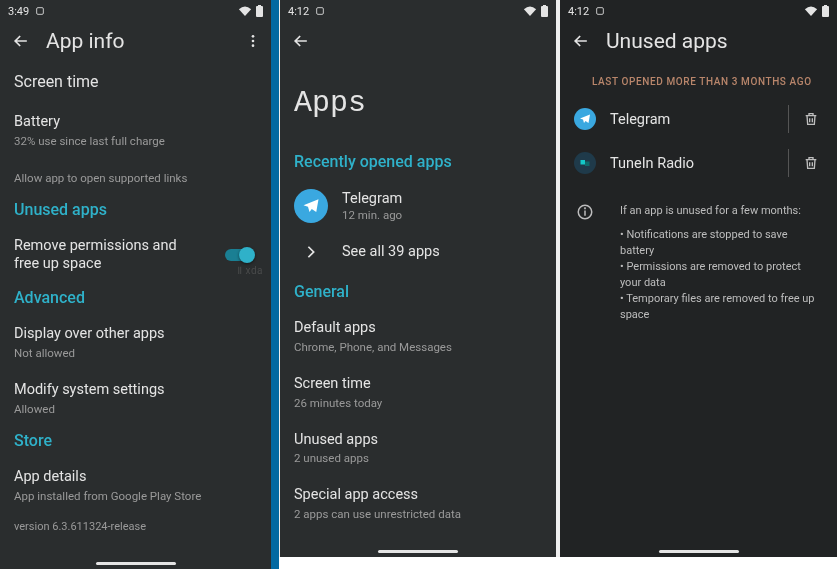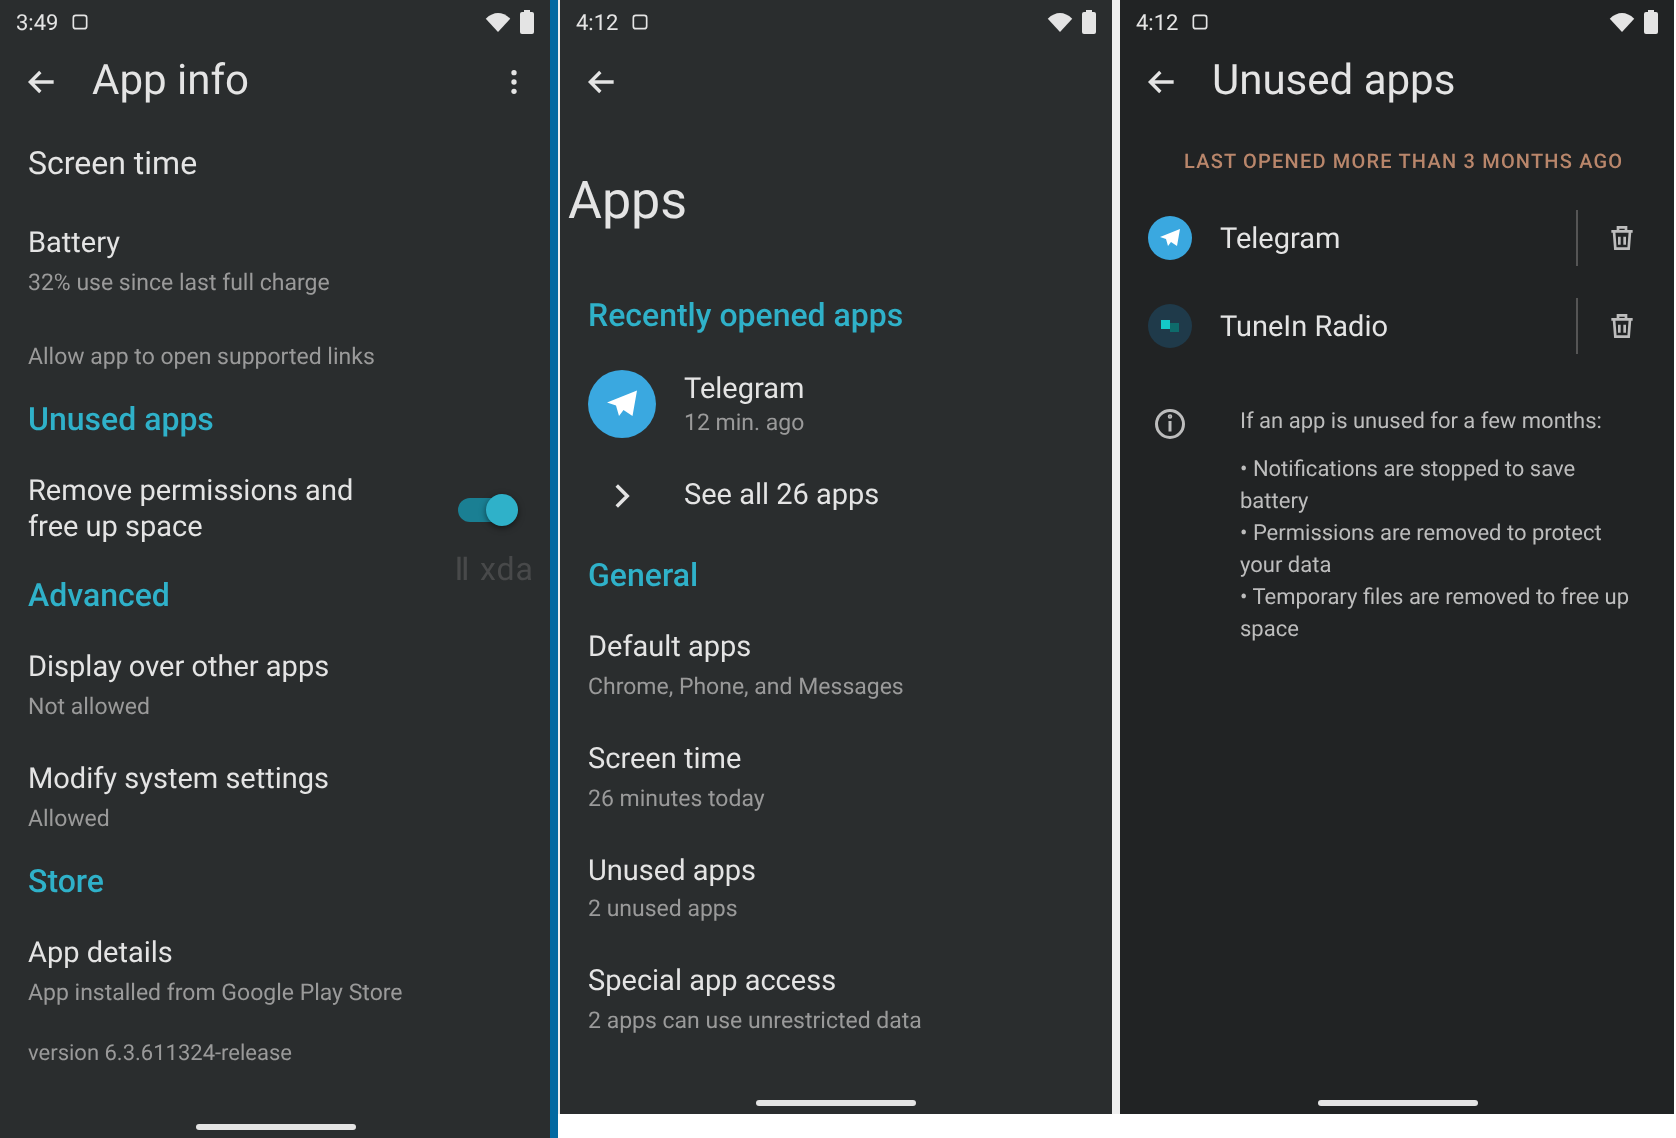--- a/index.html
+++ b/index.html
@@ -9,46 +9,46 @@
     width: 838px; height: 569px; overflow: hidden;
     display: flex;
   }
   .panel {
     background: #2a2d2e;
     color: #e4e4e4;
     position: relative;
     overflow: hidden;
     flex-shrink: 0;
   }
-  .panel1 { width: 279px; height: 569px; border-right: 4px solid #0369a1; }
+  .panel1 { width: 279px; height: 569px; border-right: 8px solid #0369a1; }
   .panel2 { width: 279px; height: 557px; border-right: 2px solid #eee; border-left: 1px solid #eee; }
   .panel3 { width: 279px; height: 557px; border-left: 2px solid #eee; background:#212324; }
   .status-bar {
     display:flex; align-items:center; justify-content:space-between;
     height:20px; padding: 2px 8px 0 8px; font-size:11px; color:#e4e4e4;
   }
   .status-left { display:flex; align-items:center; gap:6px;}
   .status-right { display:flex; align-items:center; gap:4px;}
   .header {
     display:flex; align-items:center; height:42px; padding:0 10px;
   }
   .back-btn { color:#e4e4e4; width:22px; display:flex; align-items:center; justify-content:center; }
   .header-title { font-size:21px; margin-left:14px; color:#e4e4e4;}
   .more-btn { margin-left:auto; color:#e4e4e4;}
-  .big-title { font-size:26px; color:#e4e4e4; padding:24px 14px 28px 4px; font-weight:400;}
+  .big-title { font-size:30px; color:#e4e4e4; padding:24px 14px 28px 14px; font-weight:400;font-family:Liberation Mono, monospace;}
   .section-label { font-size:16px; color:#2fb1c9; padding:4px 14px 8px 14px; font-weight:500;}
   .row { padding:10px 14px; position:relative; }
   .row-title { font-size:14.5px; color:#e4e4e4; line-height:1.3;}
   .row-sub { font-size:11.5px; color:#9a9a9a; margin-top:2px; line-height:1.3;}
   .toggle-row { display:flex; align-items:center; padding-right:44px;}
   .toggle { position:absolute; right:14px; top:50%; transform:translateY(-50%);
     width:36px; height:18px;}
   .toggle-track { width:28px; height:12px; background:#1a7f93; border-radius:6px; position:absolute; top:3px; left:4px;}
   .toggle-thumb { width:16px; height:16px; background:#2fb1c9; border-radius:50%; position:absolute; left:18px; top:1px; box-shadow:0 1px 3px rgba(0,0,0,0.5);}
-  .watermark { position:absolute; right:8px; color:#666; font-size:16px; letter-spacing:0.5px; opacity:0.5;margin-top:10px;}
+  .watermark { position:absolute; right:8px; color:#666; font-size:10px; letter-spacing:0.5px; opacity:0.5;}
   .list-item { display:flex; align-items:center; padding:10px 14px; gap:14px;}
   .app-icon { width:34px; height:34px; border-radius:50%; background:#3aa8e0; display:flex; align-items:center; justify-content:center; flex-shrink:0;}
   .app-icon-sm { width:22px; height:22px; border-radius:50%; display:flex; align-items:center; justify-content:center;}
   .chev-icon { width:34px; display:flex; justify-content:center; color:#e4e4e4; flex-shrink:0;}
   .list-text { display:flex; flex-direction:column;}
   .list-title { font-size:14.5px; color:#e4e4e4;}
   .list-sub { font-size:11.5px; color:#9a9a9a; margin-top:1px;}
   .divider-space { height:8px;}
   .caption { font-size:10px; color:#b9866b; letter-spacing:0.6px; padding:14px 14px 10px 32px; font-weight:500;}
   .unused-row { display:flex; align-items:center; padding:8px 12px 8px 14px;}
@@ -204,21 +204,21 @@
       <span class="list-sub">12 min. ago</span>
     </div>
   </div>
 
   <div class="list-item">
     <div class="chev-icon">
       <svg width="10" height="14" viewBox="0 0 10 16" fill="none" stroke="#e4e4e4" stroke-width="2">
           <path d="M2 2l6 6-6 6"></path>
         </svg>
     </div>
-    <span class="list-title">See all 26 apps</span>
+    <span class="list-title">See all 39 apps</span>
   </div>
 
   <div class="divider-space"></div>
   <div class="section-label">General</div>
 
   <div class="row">
     <div class="row-title">Default apps</div>
     <div class="row-sub">Chrome, Phone, and Messages</div>
   </div>
 

